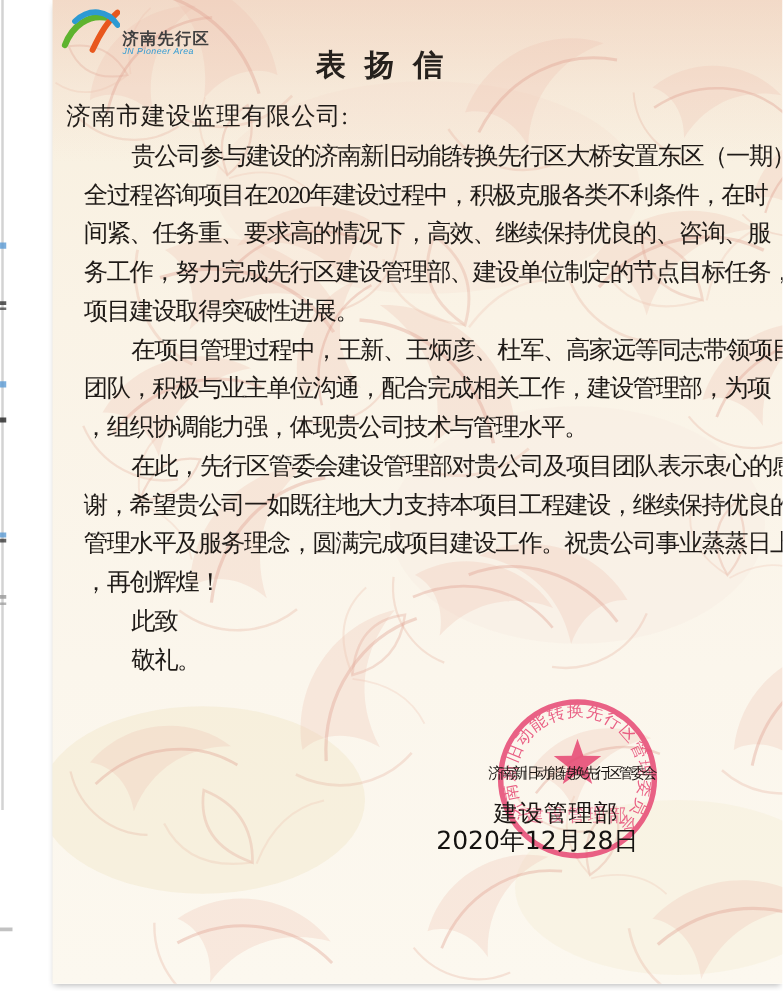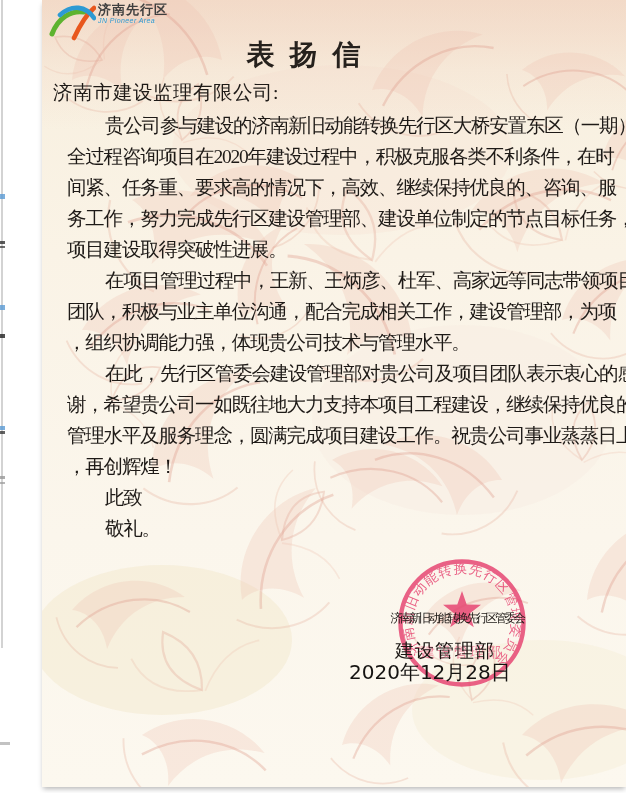--- a/index.html
+++ b/index.html
@@ -15,30 +15,30 @@
 
   
   .paper{
     position:absolute;left:42px;top:0;width:584px;height:787px;
     background:linear-gradient(180deg,#f5e8d5 0%,#f8f0e0 9%,#faf3e6 32%,#fbf6ec 68%,#fcf8ef 100%);
     box-shadow:0 3px 5px -1px rgba(0,0,0,.28);
   }
   .bg-pattern{position:absolute;left:0;top:0;width:584px;height:787px;}
 
   
-  .logo{position:absolute;left:4px;top:3px;width:150px;height:42px;display:flex;align-items:flex-start;}
+  .logo{position:absolute;left:4px;top:3px;width:150px;height:42px;display:flex;align-items:flex-end;}
   .logo-mark{width:50px;height:40px;flex:0 0 auto;}
   .logo-text{margin-left:2px;line-height:1;}
   .logo-cn{font-family:"Liberation Sans","DejaVu Sans",sans-serif;font-weight:bold;font-size:13px;color:#3f3f3f;letter-spacing:1px;}
   .logo-en{font-family:"Liberation Sans","DejaVu Sans",sans-serif;font-style:italic;font-size:7px;color:#2d9ad3;letter-spacing:.4px;margin-top:1px;}
 
   .title{
     position:absolute;top:36px;left:0;width:584px;text-align:center;
     transform:translateX(-23px);
-    font-size:28px;font-weight:bold;color:#26211d;letter-spacing:15px;
+    font-size:24px;font-weight:bold;color:#26211d;letter-spacing:15px;
   }
   .salutation{
     position:absolute;left:11px;top:79px;
     font-size:19.5px;color:#1e1a17;letter-spacing:.5px;white-space:nowrap;
   }
   .letter-body{position:absolute;left:25px;top:110px;width:535px;}
   .letter-body .line{
     height:31px;line-height:31px;font-size:19.5px;color:#1e1a17;
     letter-spacing:-1.2px;white-space:nowrap;
   }

